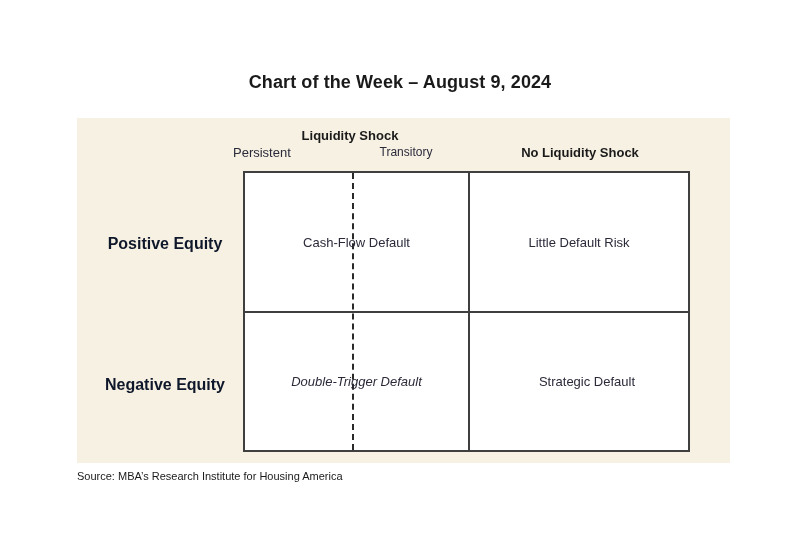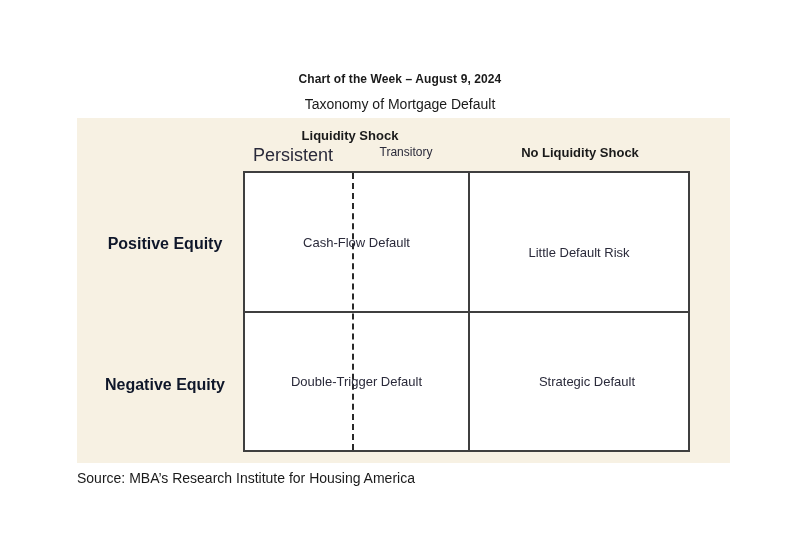--- a/index.html
+++ b/index.html
@@ -21,21 +21,21 @@
     overflow: hidden;
   }
 
   
   .title-main {
     position: absolute;
     left: 0;
     top: 72px;
     width: 800px;
     text-align: center;
-    font-size: 12px;
+    font-size: 18px;
     font-weight: bold;
     color: #1a1a1a;
     letter-spacing: 0.1px;
   }
   .title-sub {
     position: absolute;
     left: 0;
     top: 96px;
     width: 800px;
     text-align: center;
@@ -63,22 +63,21 @@
     text-align: center;
     font-size: 13px;
     font-weight: bold;
     color: #1a1a1a;
   }
   .hdr-persistent {
     position: absolute;
     left: 233px;
     top: 145px;
     width: 120px;
-    text-align: center;
-    font-size: 18px;
+    font-size: 13px;
     font-weight: normal;
     color: #2a2a3a;
   }
   .hdr-transitory {
     position: absolute;
     left: 346px;
     top: 145px;
     width: 120px;
     text-align: center;
     font-size: 12px;
@@ -154,52 +153,52 @@
     text-align: center;
     white-space: nowrap;
   }
   .cell-cashflow {
     left: 0;
     top: 62px;
     width: 223px;
   }
   .cell-little {
     left: 225px;
-    top: 72px;
+    top: 62px;
     width: 218px;
   }
   .cell-double {
     left: 0;
     top: 201px;
     width: 223px;
+    font-style: italic;
   }
   .cell-strategic {
     left: 225px;
     top: 201px;
     width: 194px;
     padding-left: 20px;
   }
 
   
   .source {
     position: absolute;
     left: 77px;
     top: 470px;
-    font-size: 14px;
+    font-size: 11px;
     font-weight: normal;
     color: #1a1a1a;
   }
 </style>
 </head>
 <body>
 
 <div id="slide">
 
   <div class="title-main">Chart of the Week – August 9, 2024</div>
-  <div class="title-sub">Taxonomy of Mortgage Default</div>
 
   <div class="panel"></div>
 
   <div class="hdr-liquidity">Liquidity Shock</div>
   <div class="hdr-persistent">Persistent</div>
   <div class="hdr-transitory">Transitory</div>
   <div class="hdr-noliquidity">No Liquidity Shock</div>
 
   <div class="row-hdr row-hdr-positive">Positive Equity</div>
   <div class="row-hdr row-hdr-negative">Negative Equity</div>

